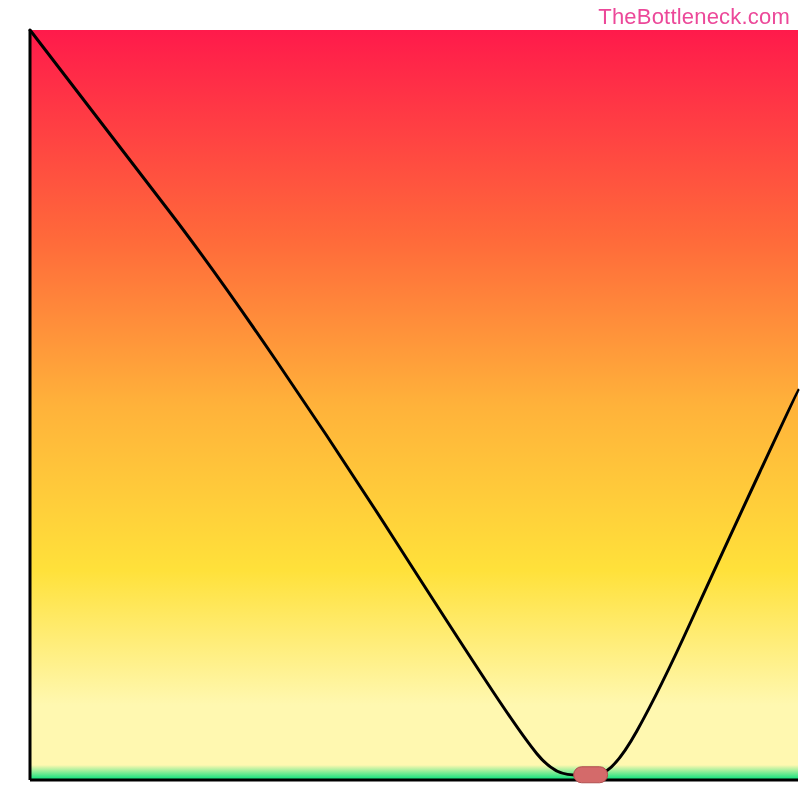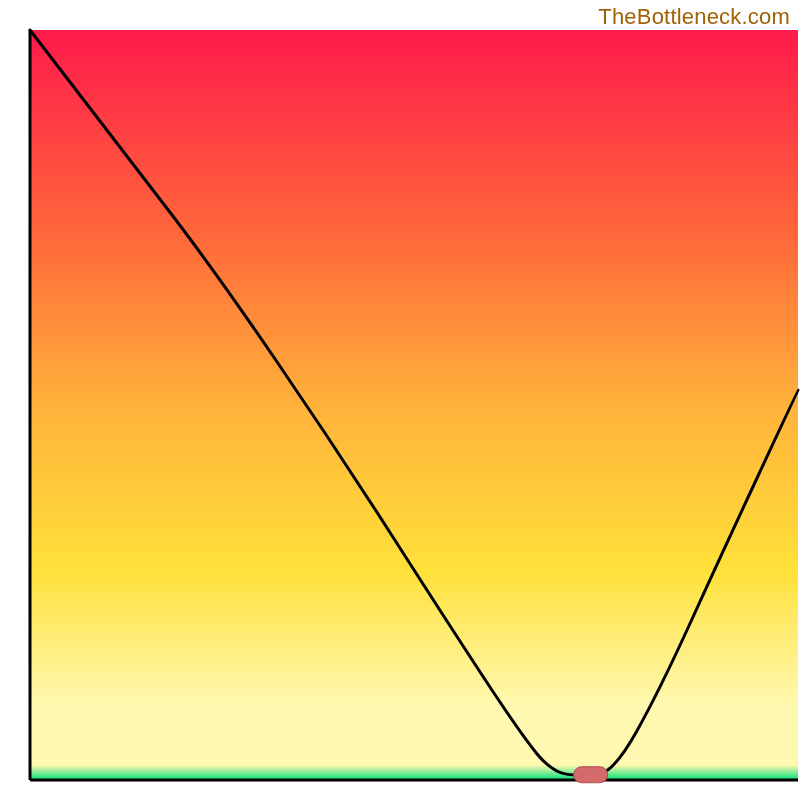--- a/index.html
+++ b/index.html
@@ -2,21 +2,21 @@
 <html><head>
 <meta charset="utf-8">
 <style>
   * { margin: 0; padding: 0; box-sizing: border-box; }
   html, body { width: 800px; height: 800px; overflow: hidden; background: #fff; }
   .wrap { position: relative; width: 800px; height: 800px; }
   .attribution {
     position: absolute;
     top: 4px; right: 10px;
     font: 22px Arial, Helvetica, sans-serif;
-    color: #a16207;
+    color: #ec4899;
     letter-spacing: 0.2px;
   }
   svg.chart { position: absolute; inset: 0; }
 </style>
 </head>
 <body>
 <div class="wrap">
 
 <div class="attribution">TheBottleneck.com</div>
 

